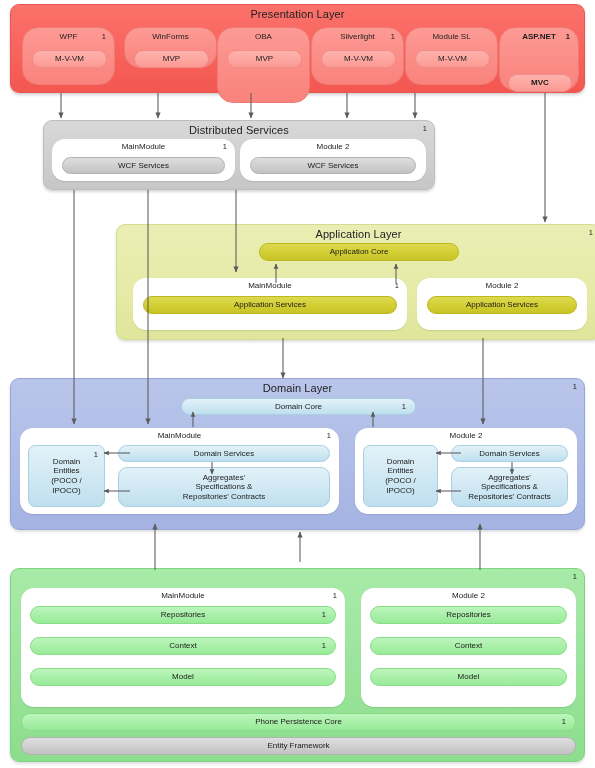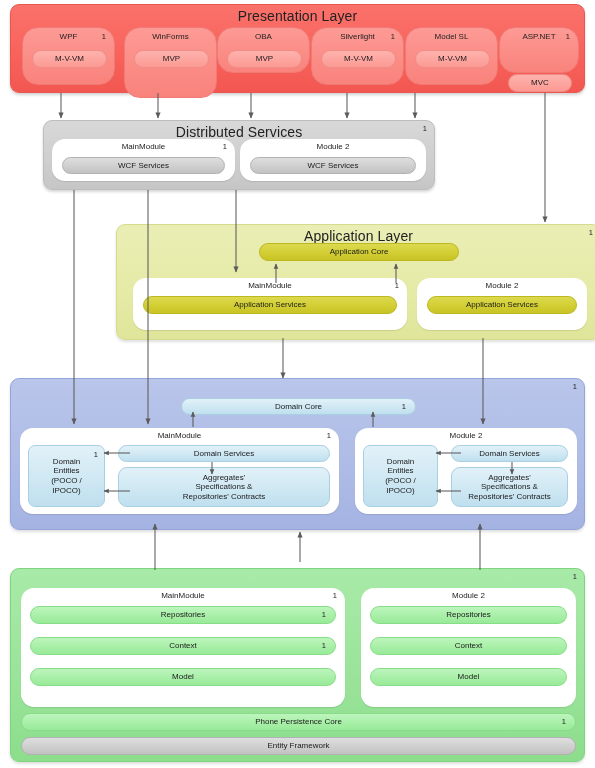--- a/index.html
+++ b/index.html
@@ -27,21 +27,21 @@
   
   .layer {
     position: absolute;
     border-radius: 9px;
     z-index: 2;
   }
   .layer-title {
     position: absolute;
     top: 3px; left: 0; right: 0;
     text-align: center;
-    font-size: 14px;
+    font-size: 11px;
     color: #222;
     letter-spacing: .1px;
   }
   .layer-badge {
     position: absolute;
     top: 3px; right: 7px;
     font-size: 7.5px;
     color: #222;
   }
 
@@ -224,53 +224,53 @@
     <div class="layer-badge"></div>
 
     <div class="pres-box" style="left:11px; top:22px; width:93px; height:58px;">
       <div class="ttl">WPF</div>
       <div class="bdg">1</div>
       <div class="pill pres-pill" style="left:9px; top:22px; width:75px; height:18px;">
         <span class="pill-label">M-V-VM</span>
       </div>
     </div>
 
-    <div class="pres-box" style="left:113px; top:22px; width:93px; height:71px;">
+    <div class="pres-box" style="left:113px; top:22px; width:93px; height:41px;">
       <div class="ttl">WinForms</div>
       <div class="bdg"></div>
       <div class="pill pres-pill" style="left:9px; top:22px; width:75px; height:18px;">
         <span class="pill-label">MVP</span>
       </div>
     </div>
 
-    <div class="pres-box" style="left:206px; top:22px; width:93px; height:46px;">
+    <div class="pres-box" style="left:206px; top:22px; width:93px; height:76px;">
       <div class="ttl">OBA</div>
       <div class="bdg"></div>
       <div class="pill pres-pill" style="left:9px; top:22px; width:75px; height:18px;">
         <span class="pill-label">MVP</span>
       </div>
     </div>
 
     <div class="pres-box" style="left:300px; top:22px; width:93px; height:58px;">
       <div class="ttl">Silverlight</div>
       <div class="bdg">1</div>
       <div class="pill pres-pill" style="left:9px; top:22px; width:75px; height:18px;">
         <span class="pill-label">M-V-VM</span>
       </div>
     </div>
 
     <div class="pres-box" style="left:394px; top:22px; width:93px; height:58px;">
-      <div class="ttl">Model SL</div>
+      <div class="ttl">Module SL</div>
       <div class="bdg"></div>
       <div class="pill pres-pill" style="left:9px; top:22px; width:75px; height:18px;">
         <span class="pill-label">M-V-VM</span>
       </div>
     </div>
 
-    <div class="pres-box" style="left:488px; top:22px; width:80px; height:46px;">
+    <div class="pres-box" style="left:488px; top:22px; width:80px; height:64px;font-weight:bold;">
       <div class="ttl">ASP.NET</div>
       <div class="bdg">1</div>
       <div class="pill pres-pill" style="left:8px; top:22px; width:64px; height:18px;margin-top:24px;">
         <span class="pill-label">MVC</span>
       </div>
     </div>
   </div>
 
   <div class="layer dist-layer" style="left:43px; top:120px; width:392px; height:70px;">
     <div class="layer-title">Distributed Services</div>
@@ -313,20 +313,21 @@
     <div class="module" style="left:300px; top:53px; width:170px; height:52px;">
       <div class="module-title">Module 2</div>
       <div class="module-badge"></div>
       <div class="pill gold-pill" style="left:10px; top:18px; width:150px; height:18px;">
         <span class="pill-label">Application Services</span>
       </div>
     </div>
   </div>
 
   <div class="layer dom-layer" style="left:10px; top:378px; width:575px; height:152px;">
+    <div class="layer-title">Domain Layer</div>
     <div class="layer-badge">1</div>
 
     <div class="pill blue-pill" style="left:170px; top:19px; width:235px; height:17px;">
       <span class="pill-label">Domain Core</span>
       <span class="badge">1</span>
     </div>
 
     <div class="module" style="left:9px; top:49px; width:319px; height:86px;">
       <div class="module-title">MainModule</div>
       <div class="module-badge">1</div>

